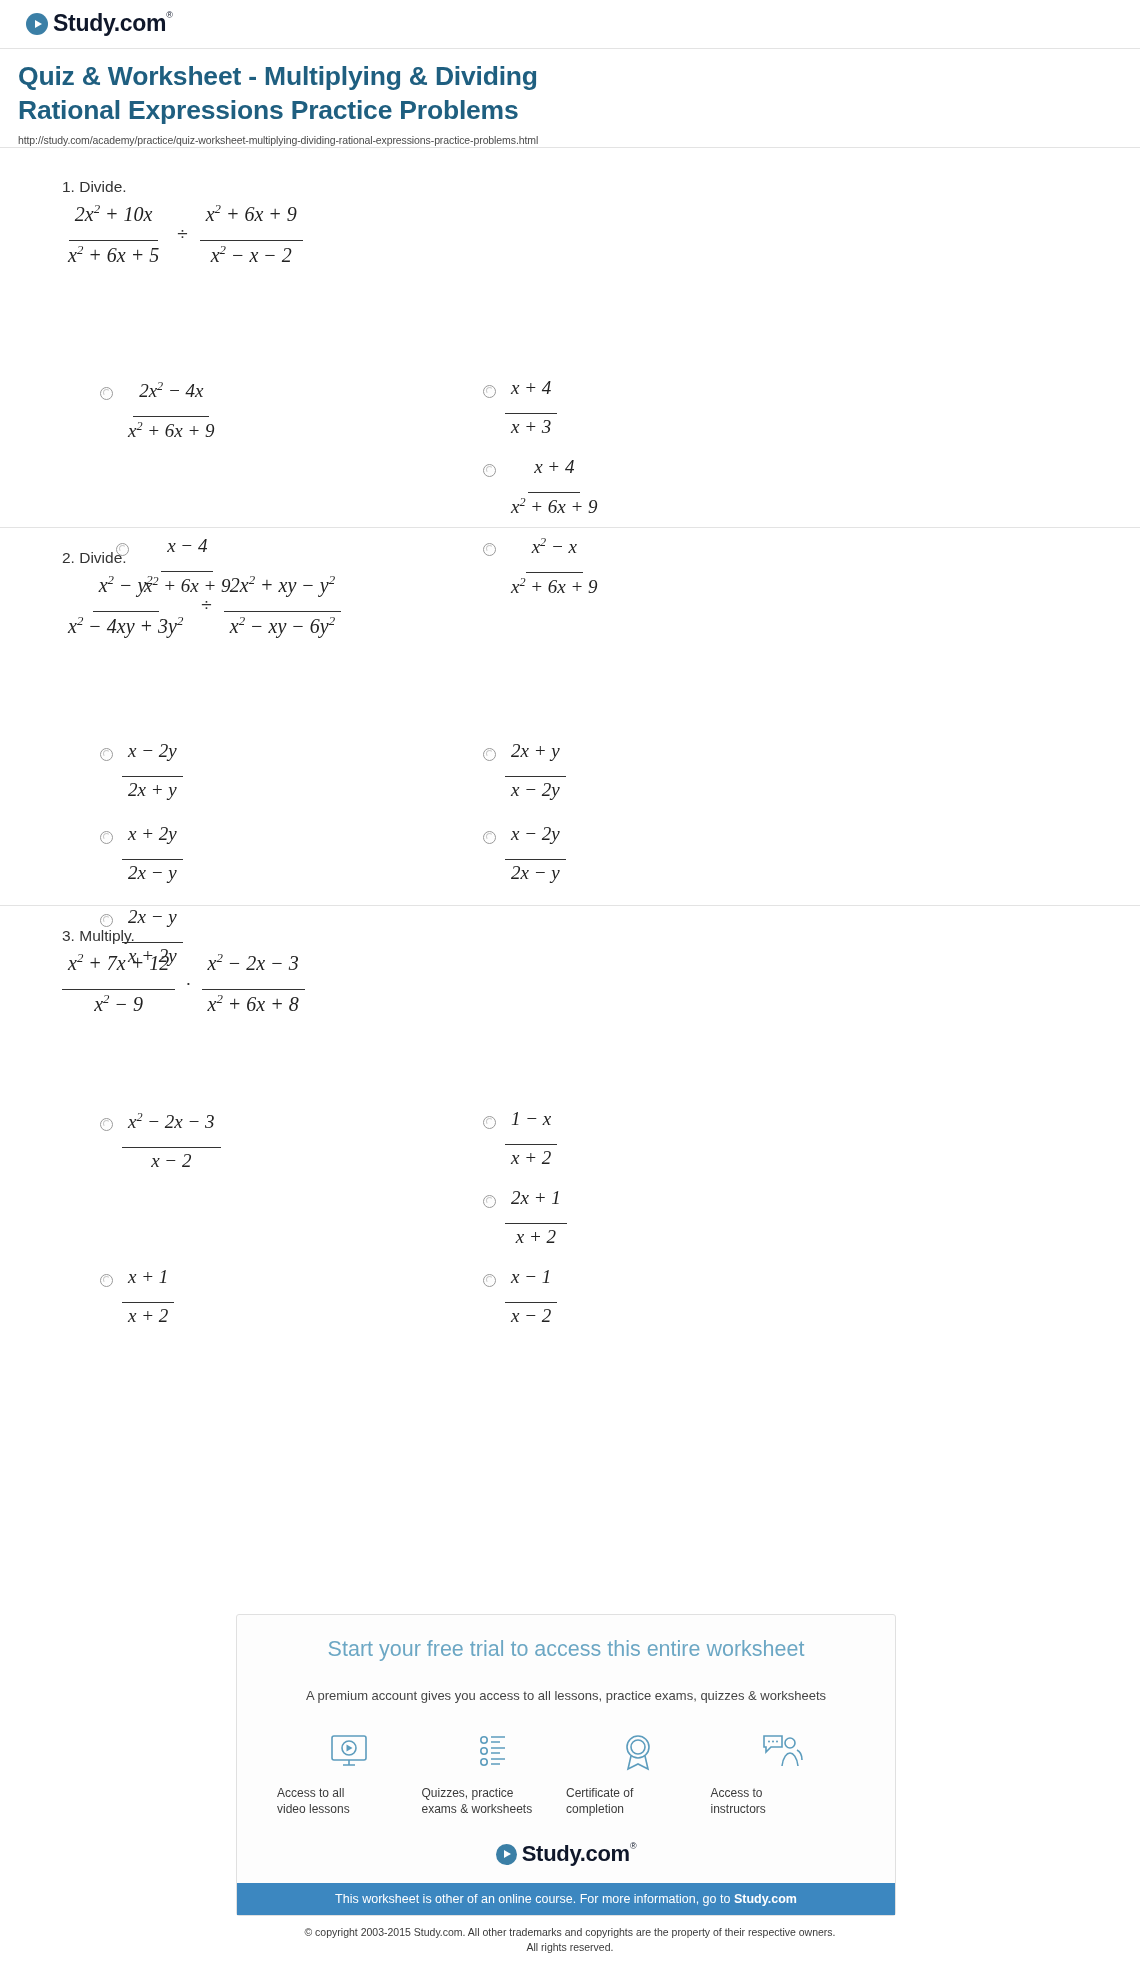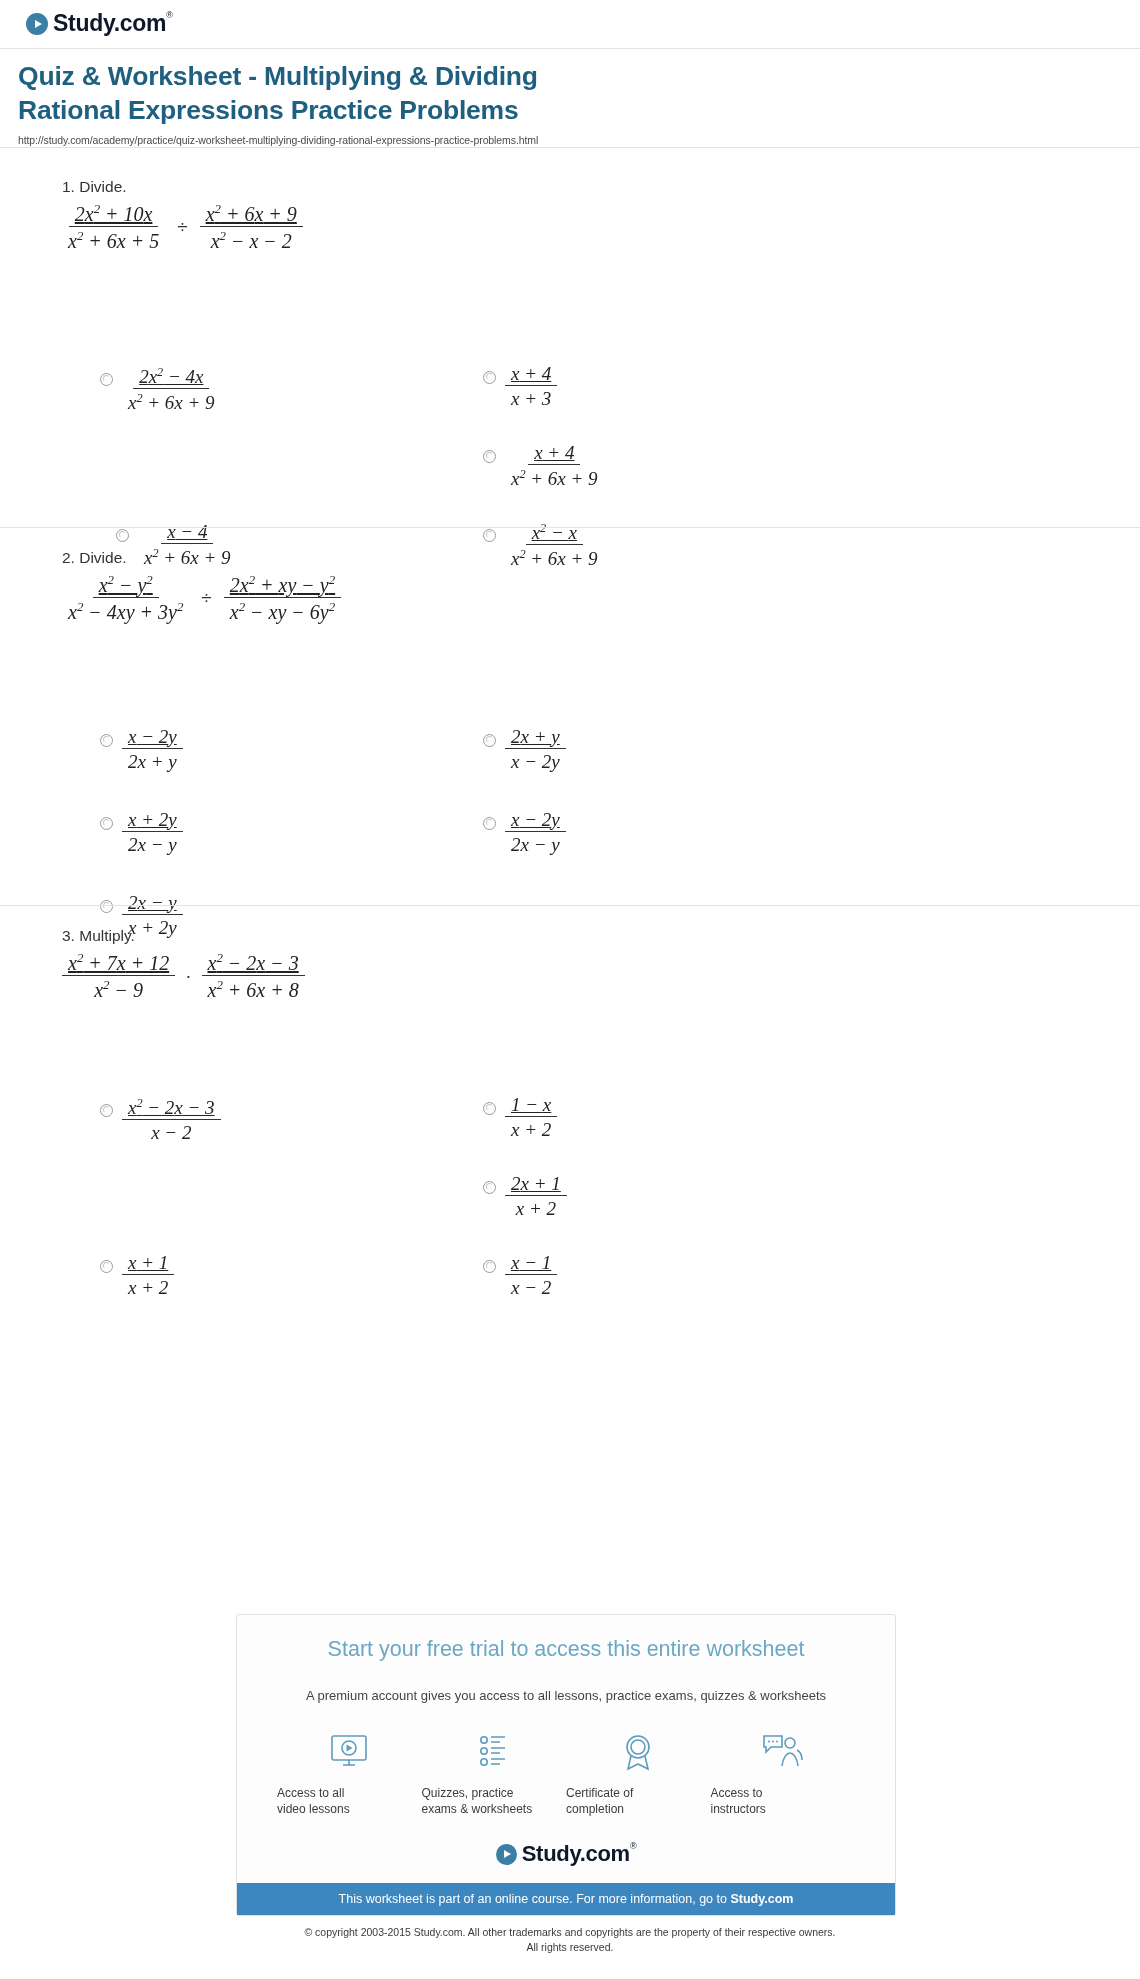--- a/index.html
+++ b/index.html
@@ -86,21 +86,21 @@
     display: inline-flex;
     flex-direction: column;
     align-items: center;
     vertical-align: middle;
     font-family: "Liberation Serif", serif;
     font-style: italic;
     font-size: 19px;
     line-height: 1.16;
   }
   .frac .num, .frac .den { padding: 0 6px; white-space: nowrap; }
-  .frac .num { border-bottom: 1.3px solid #333; padding-bottom: 0; text-decoration: underline; }
+  .frac .num { border-bottom: 1.3px solid #333; padding-bottom: 14px; }
   .frac .den { padding-top: 2px; }
   .frac.big { font-size: 20px; }
 
   sup { font-size: 0.64em; vertical-align: super; font-style: italic; }
 
   
   .answers { position: relative; margin-top: 14px; }
   .opt {
     position: absolute;
     display: flex;
@@ -443,21 +443,21 @@
         <div>instructors</div>
       </div>
     </div>
 
     <div class="promo-brand">
       <span class="brand-logo"></span>
       <span class="brand-text"><span>Study.com</span><span class="tm">®</span></span>
     </div>
 
     <div class="promo-strip">
-      <span>This worksheet is part of an online course. For more information, go to </span><b>Study.com</b>
+      <span>This worksheet is other of an online course. For more information, go to </span><b>Study.com</b>
     </div>
   </div>
 
   <div class="copyright">
     <div>© copyright 2003-2015 Study.com. All other trademarks and copyrights are the property of their respective owners.</div>
     <div>All rights reserved.</div>
   </div>
 
 </div>
 

